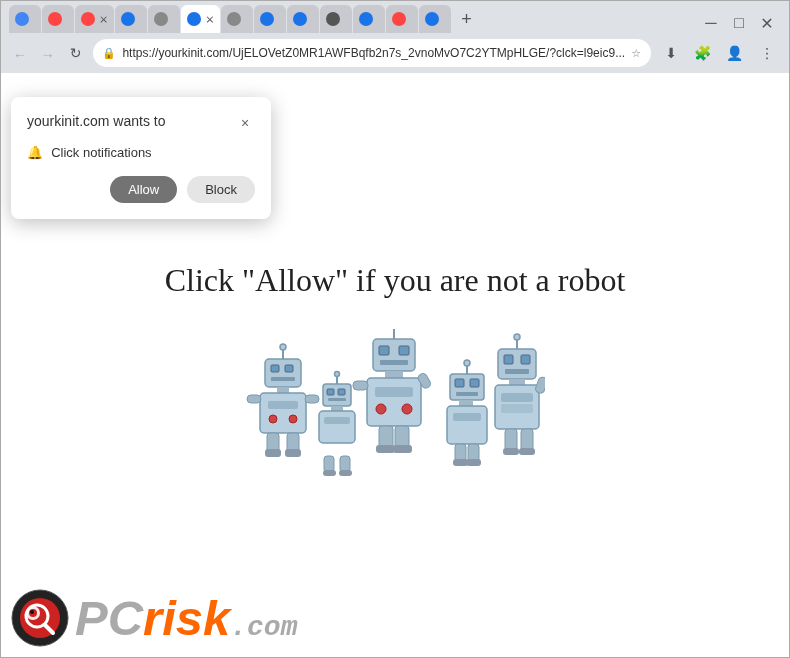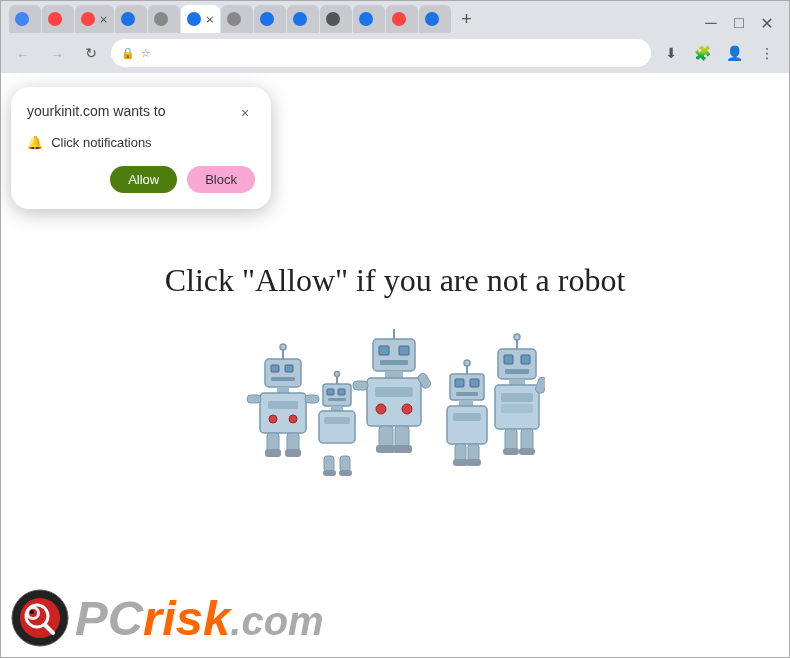--- a/index.html
+++ b/index.html
@@ -103,25 +103,25 @@
     .page-content {
       flex: 1;
       background: #fff;
       position: relative;
       overflow: hidden;
     }
 
     
     .notification-popup {
       position: absolute;
-      top: 14px;
+      top: 24px;
       left: 10px;
       width: 260px;
       background: #fff;
-      border-radius: 18px;
+      border-radius: 8px;
       box-shadow: 0 4px 20px rgba(0,0,0,0.25);
       padding: 16px;
       z-index: 10;
     }
 
     .popup-header {
       display: flex;
       justify-content: space-between;
       align-items: flex-start;
       margin-bottom: 12px;
@@ -157,31 +157,31 @@
     .popup-buttons {
       display: flex;
       gap: 10px;
       justify-content: flex-end;
     }
 
     .btn-allow {
       padding: 6px 18px;
       border-radius: 20px;
       border: none;
-      background: #4d7c0f;
+      background: #737373;
       color: #fff;
       font-size: 13px;
       cursor: pointer;
     }
 
     .btn-block {
       padding: 6px 18px;
       border-radius: 20px;
       border: none;
-      background: #f9a8d4;
+      background: #e5e5e5;
       color: #333;
       font-size: 13px;
       cursor: pointer;
     }
 
     
     .page-main {
       display: flex;
       flex-direction: column;
       align-items: center;
@@ -227,21 +227,22 @@
       color: #aaa;
     }
 
     .pcrisk-risk {
       color: #ff6600;
       text-align: center;
     }
 
     .pcrisk-com {
       color: #aaa;
-      font-size: 40px;
+      font-size: 28px;
+      font-family: Liberation Mono, monospace;
     }
 
     
     .tabs-strip {
       display: flex;
       align-items: flex-end;
       background: #dee1e6;
       padding: 4px 8px 0 8px;
       gap: 1px;
       overflow: hidden;
@@ -334,20 +335,21 @@
         <div class="win-btn">✕</div>
       </div>
     </div>
 
     <div class="nav-bar">
       <div class="nav-btn disabled">←</div>
       <div class="nav-btn disabled">→</div>
       <div class="nav-btn">↻</div>
       <div class="address-bar">
         <span class="address-icon">🔒</span>
+        <span class="address-text">https://yourkinit.com/UjELOVetZ0MR1AWFBqfb2n7s_2vnoMvO7C2YTMpHLGE/?clck=l9eic9...</span>
         <span class="address-icon">☆</span>
       </div>
       <div class="nav-right-btns">
         <div class="nav-btn">⬇</div>
         <div class="nav-btn">🧩</div>
         <div class="nav-btn">👤</div>
         <div class="nav-btn">⋮</div>
       </div>
     </div>
   </div>

